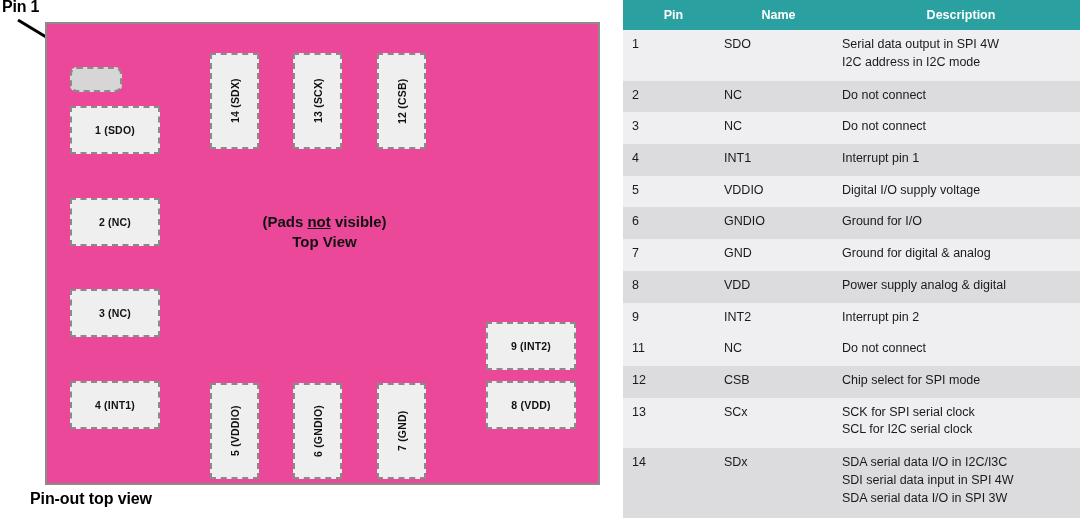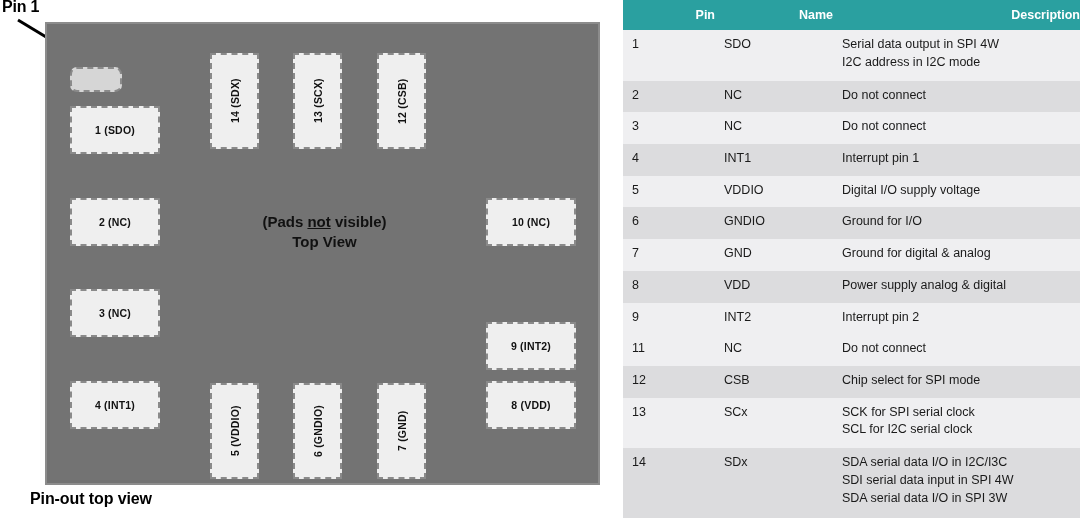--- a/index.html
+++ b/index.html
@@ -18,21 +18,21 @@
   #pin1-label {
     position: absolute; left: 2px; top: -2px;
     font-size: 16px; font-weight: bold; color: #000;
     letter-spacing: -0.2px; white-space: nowrap;
   }
   #pin1-arrow { position: absolute; left: 0; top: 0; width: 200px; height: 90px; }
 
   #package-body {
     position: absolute; left: 45px; top: 22px;
     width: 555px; height: 463px;
-    background: #737373;
+    background: #ec4899;
     border: 2px solid #8c8c8c;
   }
 
   .pad {
     position: absolute;
     background: #efefef;
     border: 2px dashed #8a8a8a;
     font-size: 10.5px;
     font-weight: bold;
     color: #111;
@@ -65,21 +65,21 @@
     position: absolute; left: 623px; top: 0;
     width: 457px; height: 518px;
     border-collapse: collapse;
     table-layout: fixed;
   }
   #pin-table th {
     background: #2aa0a0;
     color: #ffffff;
     font-size: 12.5px;
     font-weight: bold;
-    text-align: right;
+    text-align: center;
     padding: 6px 0 7px 9px;
     height: 30px;
     vertical-align: middle;
   }
   #pin-table td {
     font-size: 12.5px;
     color: #1a1a1a;
     vertical-align: top;
     padding: 6px 4px 6px 9px;
     line-height: 1.42;
@@ -120,21 +120,20 @@
       <div class="pad" style="left:23px; top:357px; width:90px; height:48px;">4 (INT1)</div>
 
       <div class="pad vert" style="left:163px; top:29px; width:49px; height:96px;">14 (SDX)</div>
       <div class="pad vert" style="left:246px; top:29px; width:49px; height:96px;">13 (SCX)</div>
       <div class="pad vert" style="left:330px; top:29px; width:49px; height:96px;">12 (CSB)</div>
 
       <div class="pad vert" style="left:163px; top:359px; width:49px; height:96px;">5 (VDDIO)</div>
       <div class="pad vert" style="left:246px; top:359px; width:49px; height:96px;">6 (GNDIO)</div>
       <div class="pad vert" style="left:330px; top:359px; width:49px; height:96px;">7 (GND)</div>
 
-      <div class="pad" style="left:439px; top:174px; width:90px; height:48px;">10 (NC)</div>
       <div class="pad" style="left:439px; top:265px; width:90px; height:48px;margin-top:33px;">9 (INT2)</div>
       <div class="pad" style="left:439px; top:357px; width:90px; height:48px;">8 (VDD)</div>
 
       <div id="center-note">
         <div><span>(Pads </span><span class="u">not</span><span> visible)</span></div>
         <div>Top View</div>
       </div>
     </div>
 
     <div id="diagram-caption">Pin-out top view</div>

